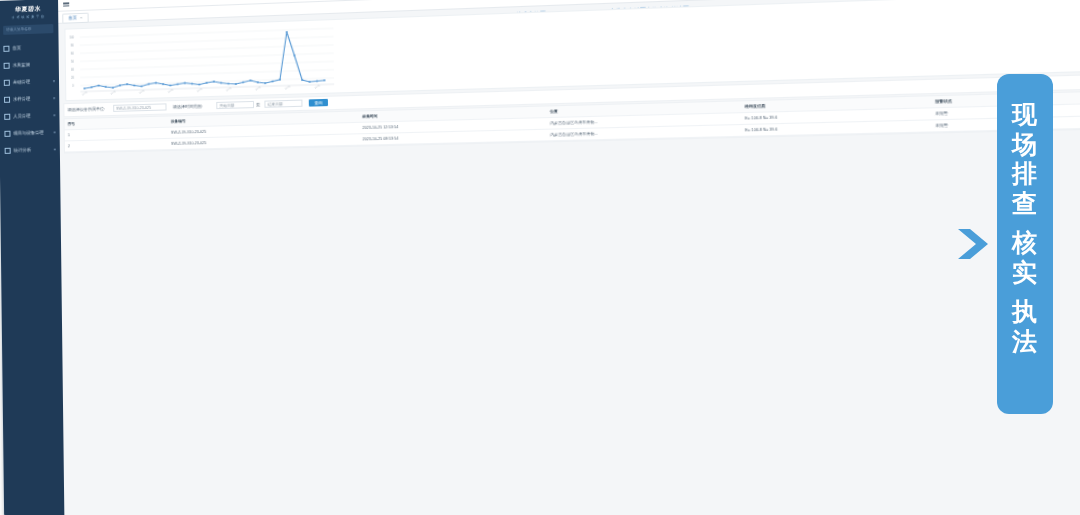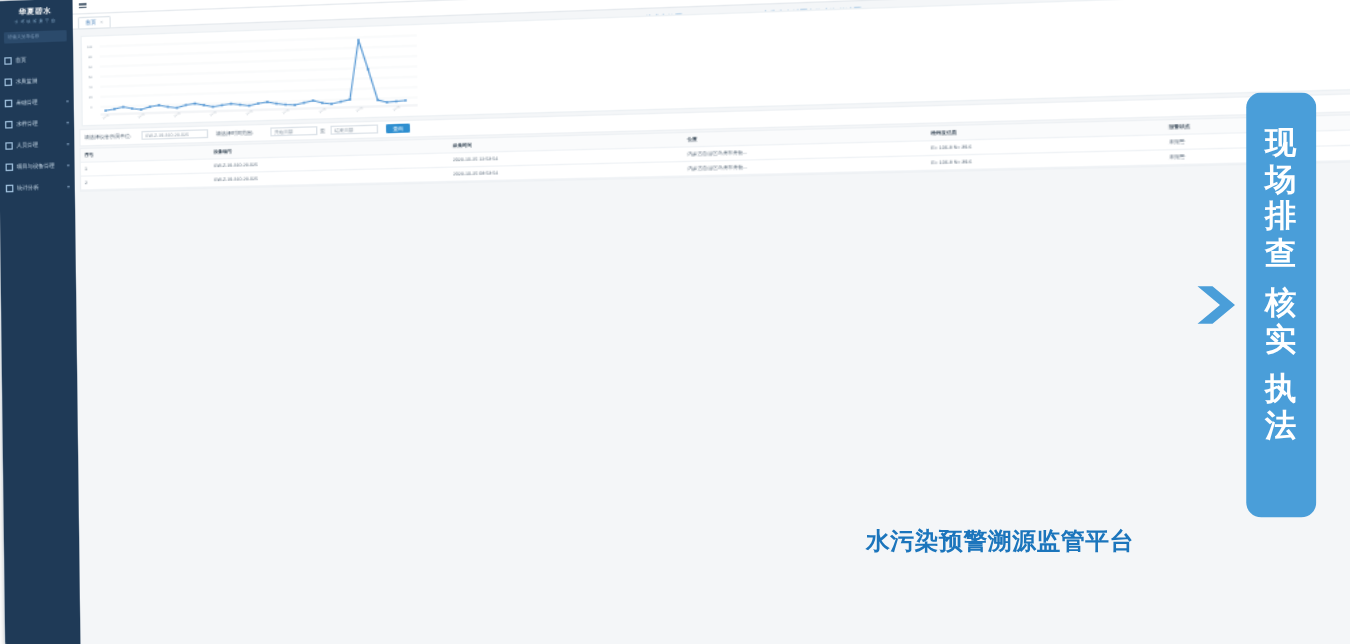--- a/index.html
+++ b/index.html
@@ -739,21 +739,20 @@
             <div class="pcell" style="width:17%">内蒙古自治区乌海市海勃...</div>
             <div class="pcell" style="width:16%">E= 106.8 N= 39.6</div>
             <div class="pcell" style="width:12%">未报警</div>
             <div class="pcell" style="width:10%">----</div>
           </div>
         </div>
         <div class="pfoot">Copyright © 2023 华夏碧水环境科技（北京）有限公司 version 1.0</div>
       </div>
     </div>
   </div>
-  <div class="caption" style="left:620px;top:420px;width:360px;font-size:19px;">水污染预警溯源监管平台</div>
 
   <div class="chev" style="left:954px;top:224px;">
     <svg width="40" height="40" viewBox="0 0 40 40">
       <path d="M4 5 L22 20 L4 35 L16 35 L34 20 L16 5 Z" fill="#4a9ed9"></path>
     </svg>
   </div>
 
   <div class="panel" id="p-enforce">
     <div class="enf-text">
       <b style="white-space: pre-line;">现

